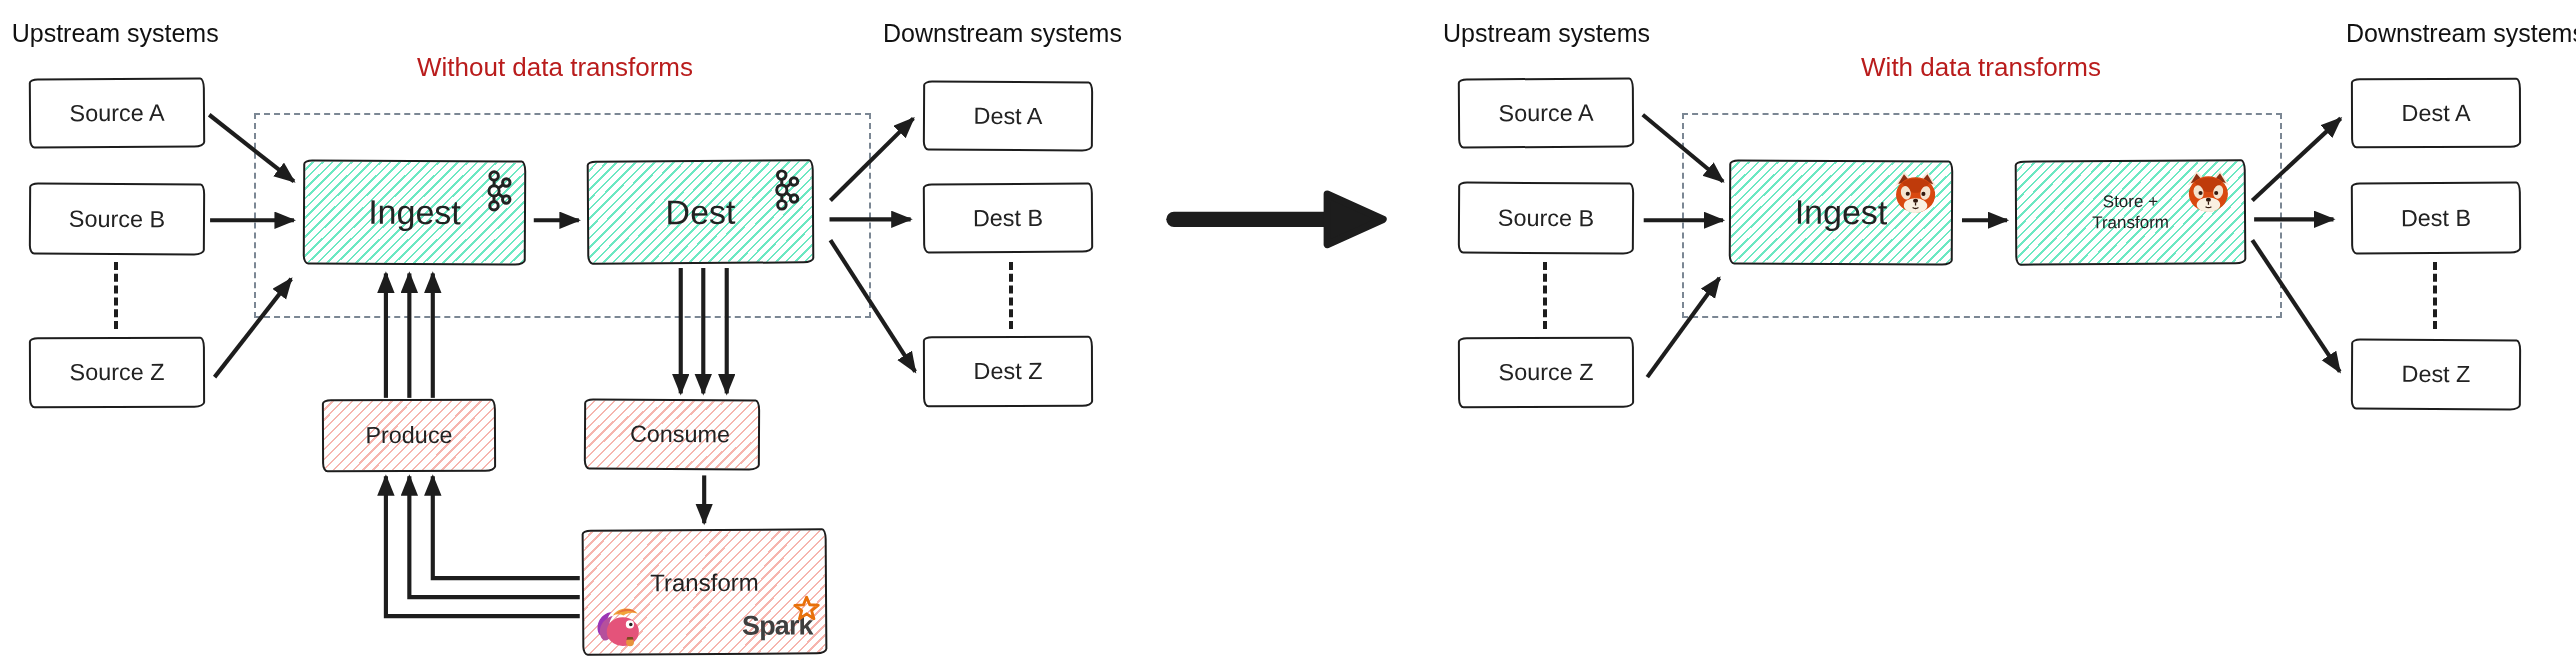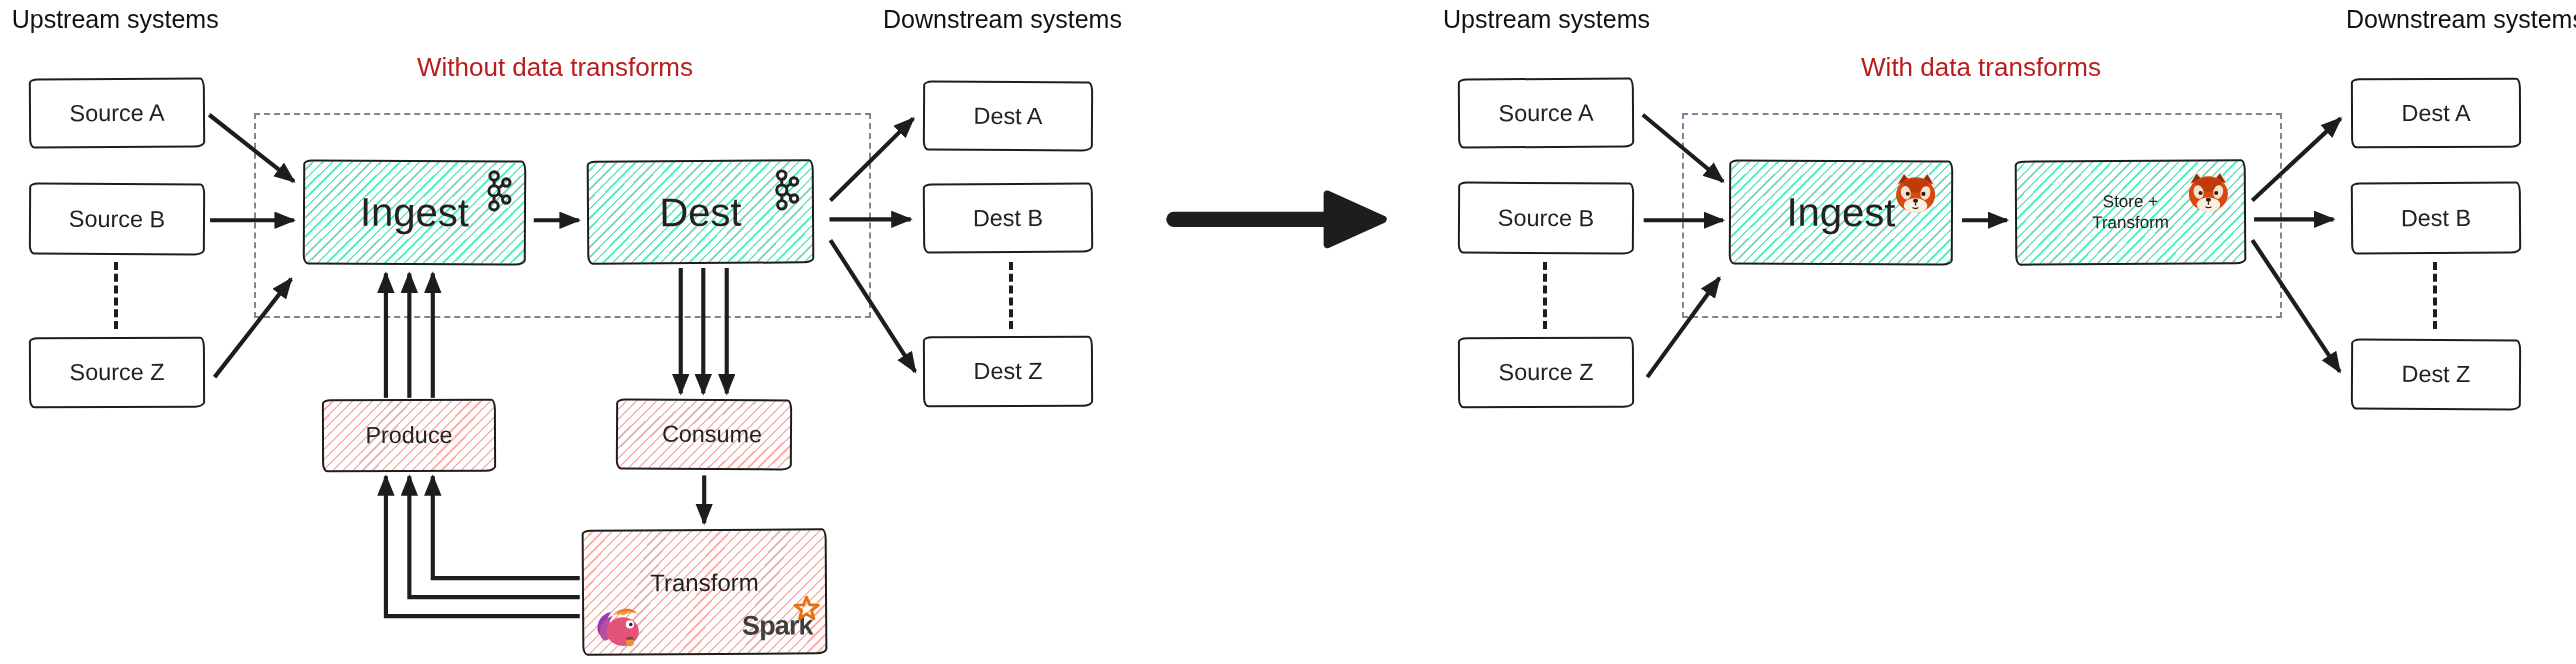--- a/index.html
+++ b/index.html
@@ -1,39 +1,39 @@
 <!DOCTYPE html>
 <html style="font-size:14.4px"><head>
 <meta charset="utf-8">
 <style>
   html,body { margin:0; padding:0; background:#ffffff; }
   .canvas {
     position:relative; width:2576px; height:665px; background:#ffffff;
     font-family:"Liberation Sans", sans-serif; color:#1f1f1f; overflow:hidden;
   }
-  .title { position:absolute; font-size:25px; font-weight:400; color:#111; white-space:nowrap; }
+  .title { position:absolute; font-size:25px; font-weight:400; color:#111; white-space:nowrap;margin-top:14px; }
   .seclabel { position:absolute; font-size:26px; font-weight:400; color:#b91c1c; white-space:nowrap; transform:translateX(-50%); }
   .box {
     position:absolute; box-sizing:border-box; border:2.3px solid #1d1d1d; background:#fff;
     display:flex; align-items:center; justify-content:center;
     font-size:23.4px; color:#222; white-space:nowrap;
     border-radius:9px 4.5px 10.8px 5.4px / 4.5px 10.8px 5.4px 9px;
   }
   .r1 { transform:rotate(-0.35deg); }
   .r2 { transform:rotate(0.3deg); }
   .r3 { transform:rotate(-0.2deg); }
   .hatch-teal {
     background-color:#fff;
     background-image:repeating-linear-gradient(135deg, rgba(0,0,0,0) 0px, rgba(0,0,0,0) 5px, #6ce8c2 5px, #6ce8c2 6.8px);
   }
   .hatch-red {
     background-color:#fff;
     background-image:repeating-linear-gradient(135deg, rgba(0,0,0,0) 0px, rgba(0,0,0,0) 5.4px, #f6b5ae 5.4px, #f6b5ae 7px);
   }
-  .biglabel { font-size:40px; }
+  .biglabel { font-size:34px; }
   .twoline { text-align:center; font-size:17px; line-height:1.18; }
   .dashedrect { position:absolute; box-sizing:border-box; border:2.3px dashed #7b8794; background:transparent; }
   .vconn { position:absolute; width:0; border-left:4px dashed #1d1d1d; }
   svg.overlay { position:absolute; left:0; top:0; width:2576px; height:665px; pointer-events:none; }
   .cornericon { position:absolute; right:11.7px; top:7.2px; }
   .transformlabel { position:absolute; left:0; right:0; top:38px; text-align:center; font-size:24px; color:#222; }
   .flink { position:absolute; left:9px; bottom:3.6px; }
   .spark { position:absolute; right:12.6px; bottom:10.8px;text-align:right; }
   .sparkword { font-size:27px; font-weight:700; color:#3f3f3f; letter-spacing:-0.9px; }
   .sparkstar { position:absolute; top:-15.3px; right:-7.2px; }
@@ -95,21 +95,21 @@
           <line x1="15" y1="24.8" x2="15" y2="30"></line>
         <line x1="19" y1="17.6" x2="23.6" y2="13.9"></line>
           <line x1="19" y1="22.4" x2="23.6" y2="26.1"></line>
       </g>
     </svg>
   </div>
 
   <div class="box hatch-red r3" style="left:322px; top:399px; width:174px; height:73px;">
       <span>Produce</span>
     </div>
-  <div class="box hatch-red r2" style="left:616px; top:399px; width:176px; height:71px;padding-left:16px;">
+  <div class="box hatch-red r2" style="left:584px; top:399px; width:176px; height:71px;padding-left:16px;">
       <span>Consume</span>
     </div>
 
   <div class="box hatch-red r1" style="left:582px; top:529px; width:245px; height:126px;">
     <div class="transformlabel">Transform</div>
     <svg class="flink" width="52" height="50" viewBox="0 0 58 56">
       <path d="M6,38 C2,28 8,16 20,14 C14,22 14,30 18,36 C12,40 8,42 6,38 Z" fill="#9c36b5"></path>
       <path d="M10,44 C4,36 8,22 22,18 C16,26 17,34 22,40 C17,45 13,48 10,44 Z" fill="#b5509c"></path>
       <ellipse cx="33" cy="36" rx="18" ry="16" fill="#e4537a"></ellipse>
       <path d="M22,18 C28,8 44,8 50,16 C44,14 38,15 34,18 C30,16 26,16 22,18 Z" fill="#f2a33c"></path>

